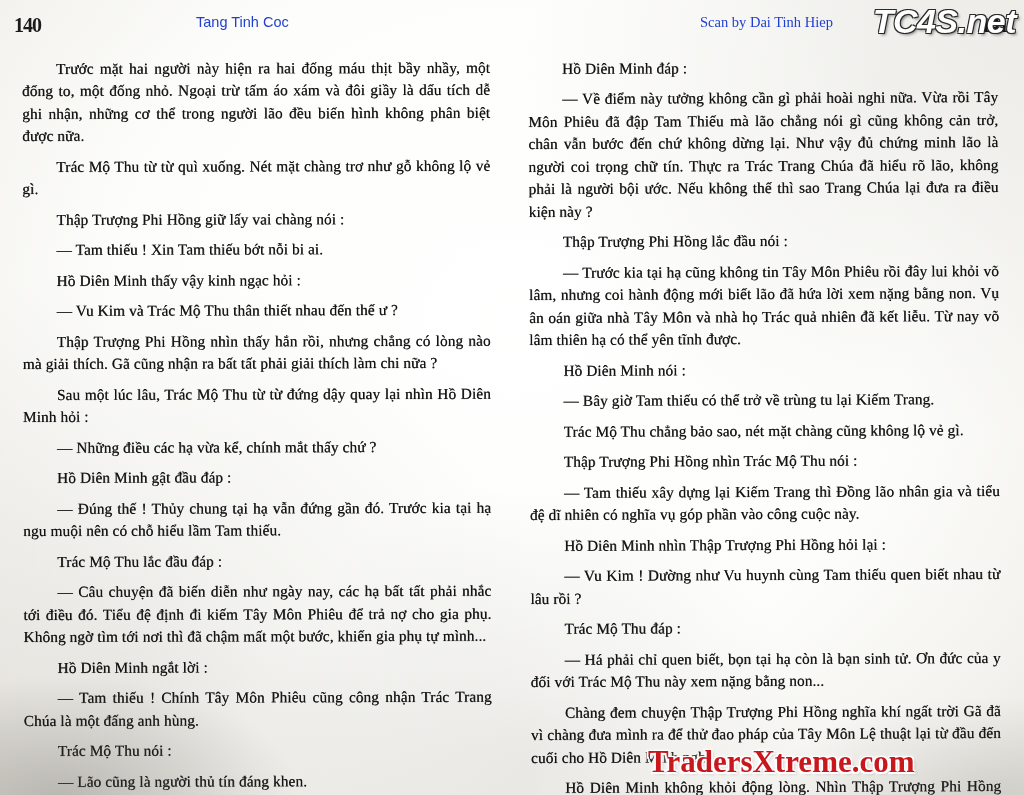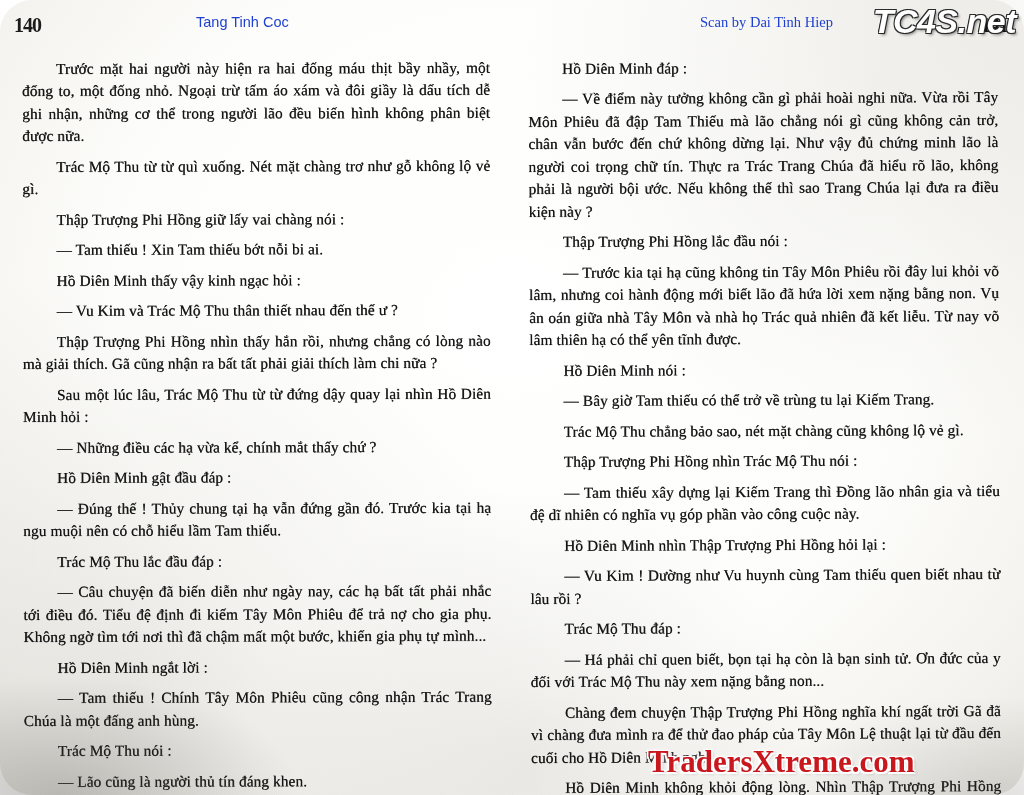--- a/index.html
+++ b/index.html
@@ -15,21 +15,20 @@
     font-family: "Liberation Serif", serif;
     color: #111111;
   }
 
   
   #scan-page {
     position: absolute;
     inset: 0;
     background:
       radial-gradient(ellipse at 50% 40%, #ffffff 0%, #fdfdfb 55%, #f3f2ee 85%, #e9e7e1 100%);
-    border-radius: 32px;
   }
   
   #scan-page::before {
     content: "";
     position: absolute;
     inset: 0;
     background:
       radial-gradient(circle at 12% 88%, rgba(160,155,145,0.17) 0%, rgba(255,255,255,0) 38%),
       radial-gradient(circle at 86% 12%, rgba(160,155,145,0.12) 0%, rgba(255,255,255,0) 32%),
       radial-gradient(circle at 52% 96%, rgba(140,135,125,0.14) 0%, rgba(255,255,255,0) 30%);

